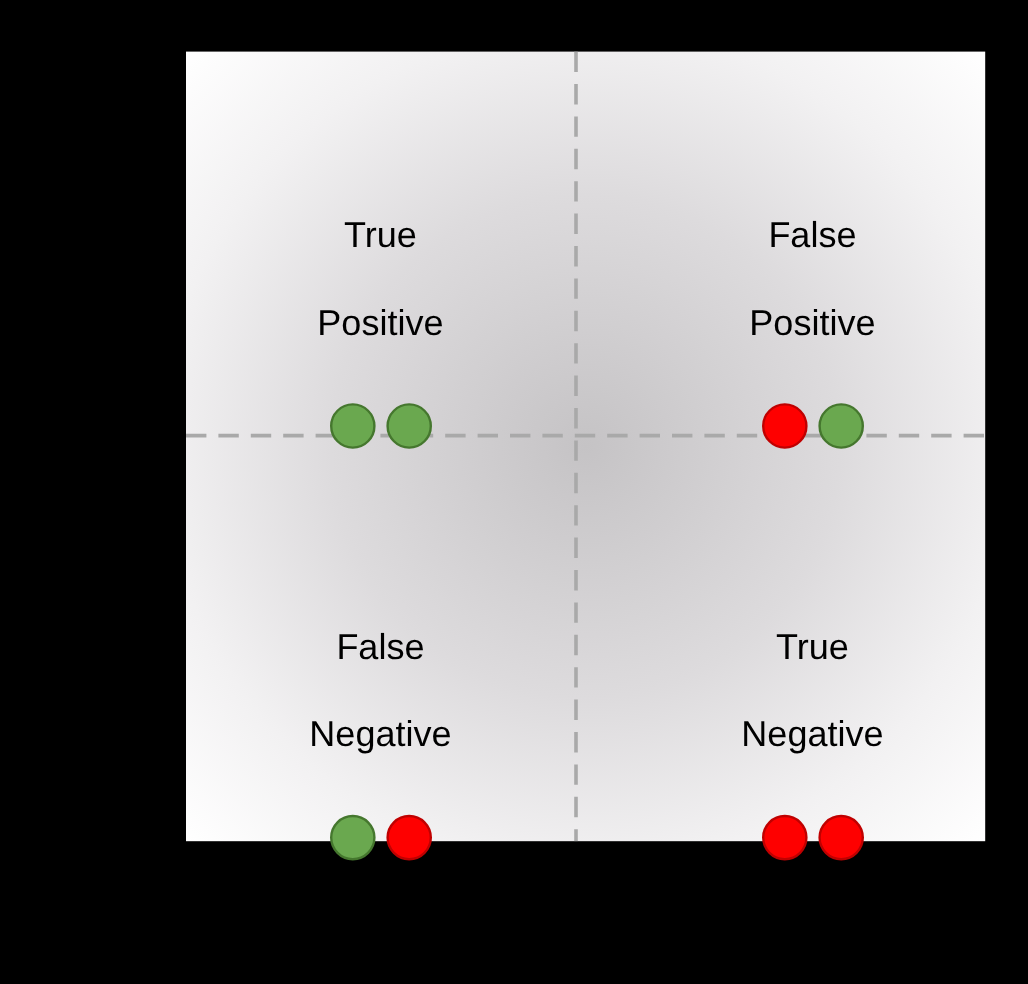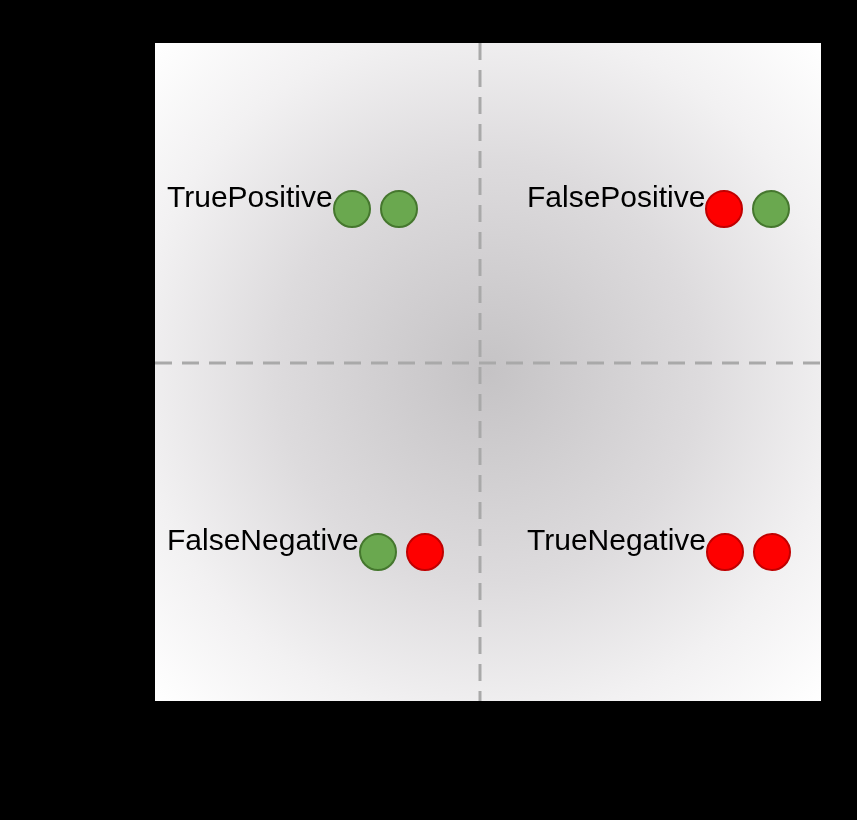--- a/index.html
+++ b/index.html
@@ -29,22 +29,23 @@
     left: 0;
     top: 0;
     width: 666px;
     height: 658px;
     display: block;
   }
   .quadrant {
     position: absolute;
     width: 300px;
     display: flex;
-    flex-direction: row;
-    align-items: flex-start;
+    flex-direction: column;
+    align-items: center;
+    gap: 32px;
   }
   .q-top-left     { left:  12px; top: 133px; }  
   .q-top-right    { left: 372px; top: 133px; }
   .q-bottom-left  { left:  12px; top: 476px; }
   .q-bottom-right { left: 372px; top: 476px; }
   .q-label {
     font-size: 30px;
     line-height: 41px;
     color: #000000;
     text-align: center;

